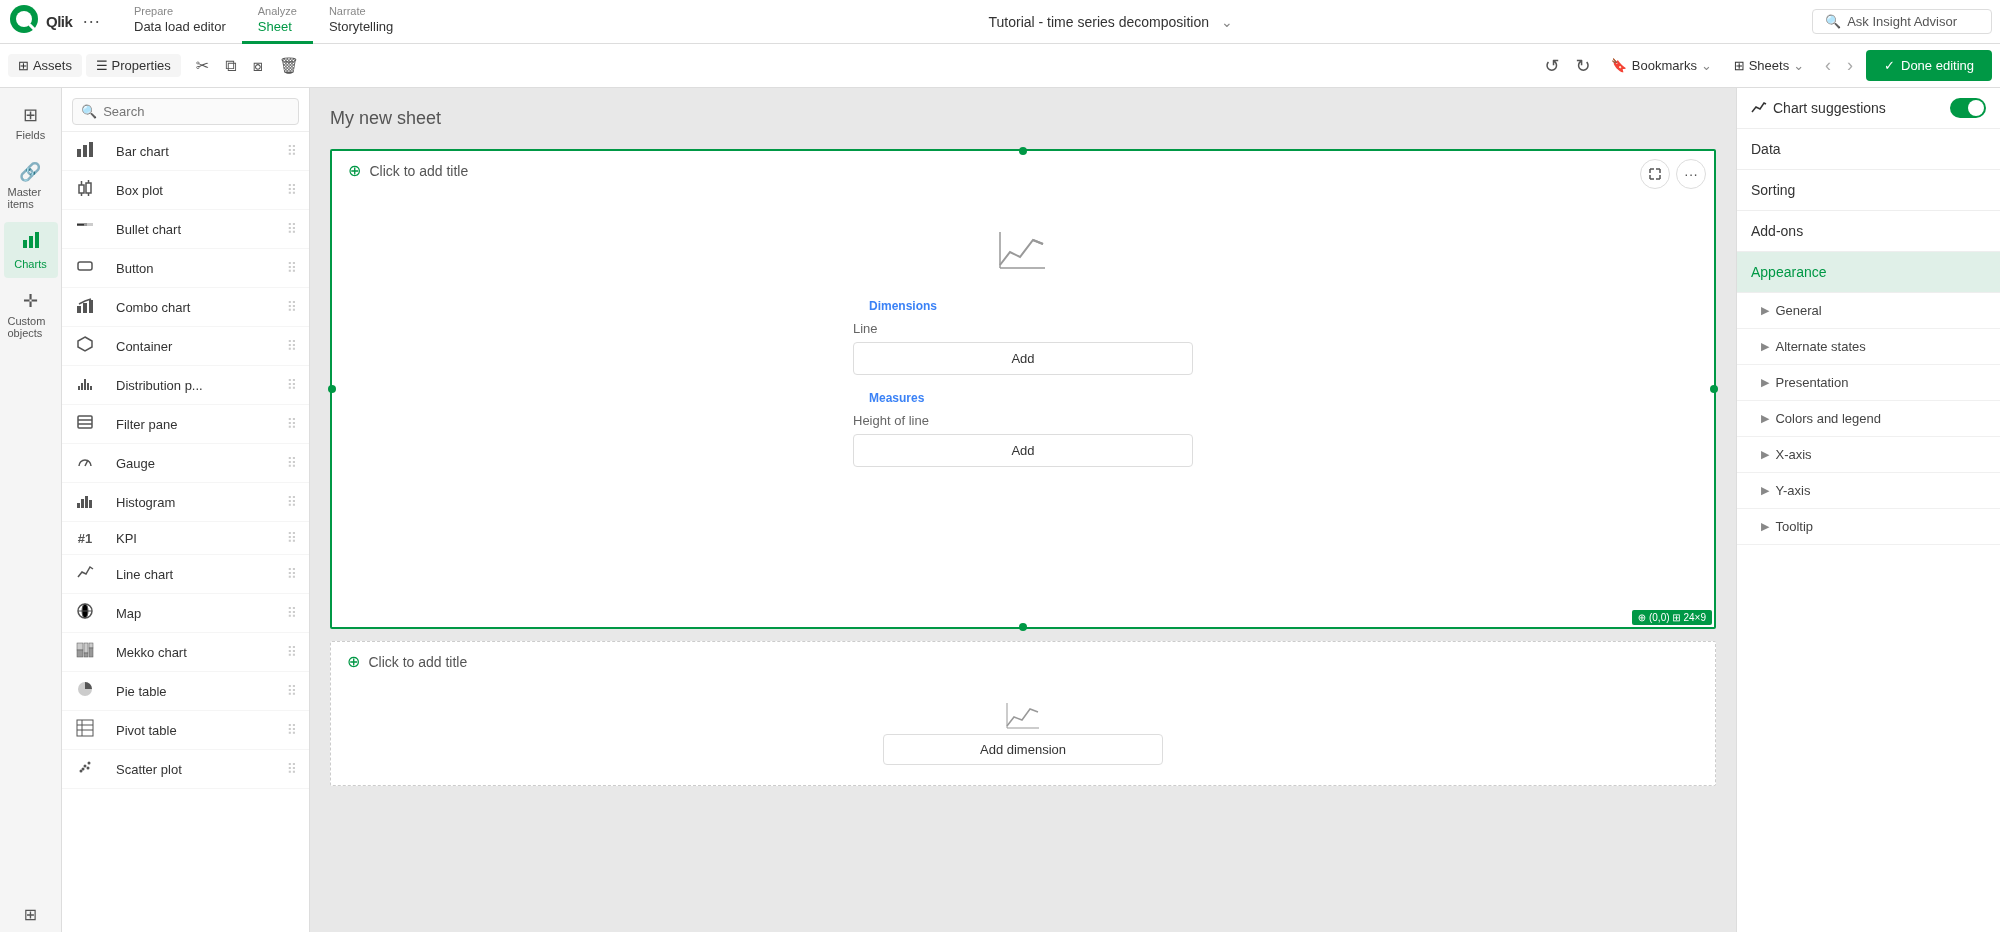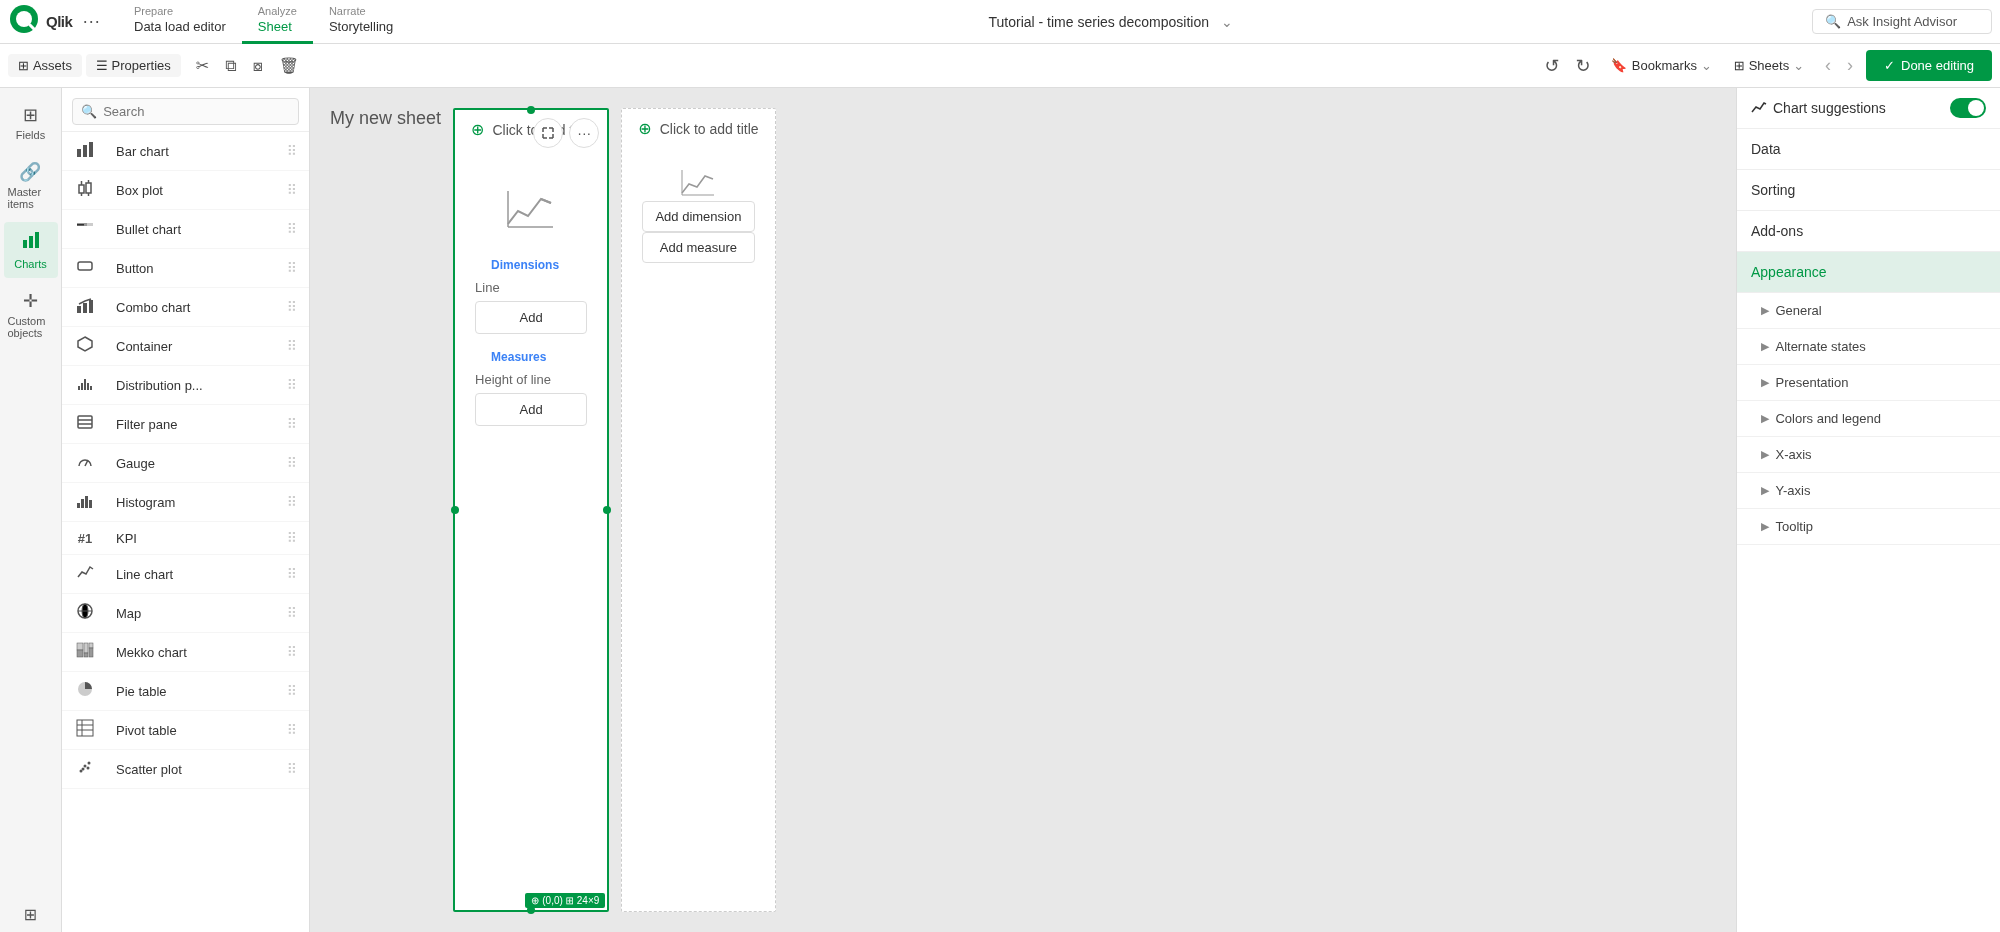--- a/index.html
+++ b/index.html
@@ -217,21 +217,21 @@
     .chart-item-name { flex: 1; font-size: 13px; color: #333; }
     .drag-dots { color: #ccc; font-size: 14px; cursor: grab; }
 
     
     #canvas-area {
       flex: 1;
       background: #e8e8e8;
       overflow: auto;
       padding: 20px;
       display: flex;
-      flex-direction: row;
+      flex-direction: column;
       gap: 12px;
     }
     .sheet-title {
       font-size: 18px;
       color: #555;
       font-weight: 400;
       margin-bottom: 8px;
     }
     .chart-canvas {
       background: #fff;
@@ -782,21 +782,20 @@
       </div>
       <div class="chart-canvas-2-body">
         <div>
           <svg width="36" height="30" viewBox="0 0 36 30" fill="none">
             <polyline points="2,25 9,16 17,19 25,8 33,11" stroke="#999" stroke-width="1.5" fill="none"></polyline>
             <line x1="2" y1="27" x2="34" y2="27" stroke="#999" stroke-width="1"></line>
             <line x1="2" y1="2" x2="2" y2="27" stroke="#999" stroke-width="1"></line>
           </svg>
         </div>
         <button class="add-dim-btn">Add dimension</button>
-        <button class="add-meas-btn">Add measure</button>
       </div>
     </div>
   </div>
 
   <div id="right-panel">
     <div class="right-panel-header">
       <div class="right-panel-title">
         <span>
           <svg width="16" height="16" viewBox="0 0 16 16">
               <polyline points="1,13 5,8 9,10 13,4 15,5" stroke="#333" stroke-width="1.5" fill="none"></polyline>

